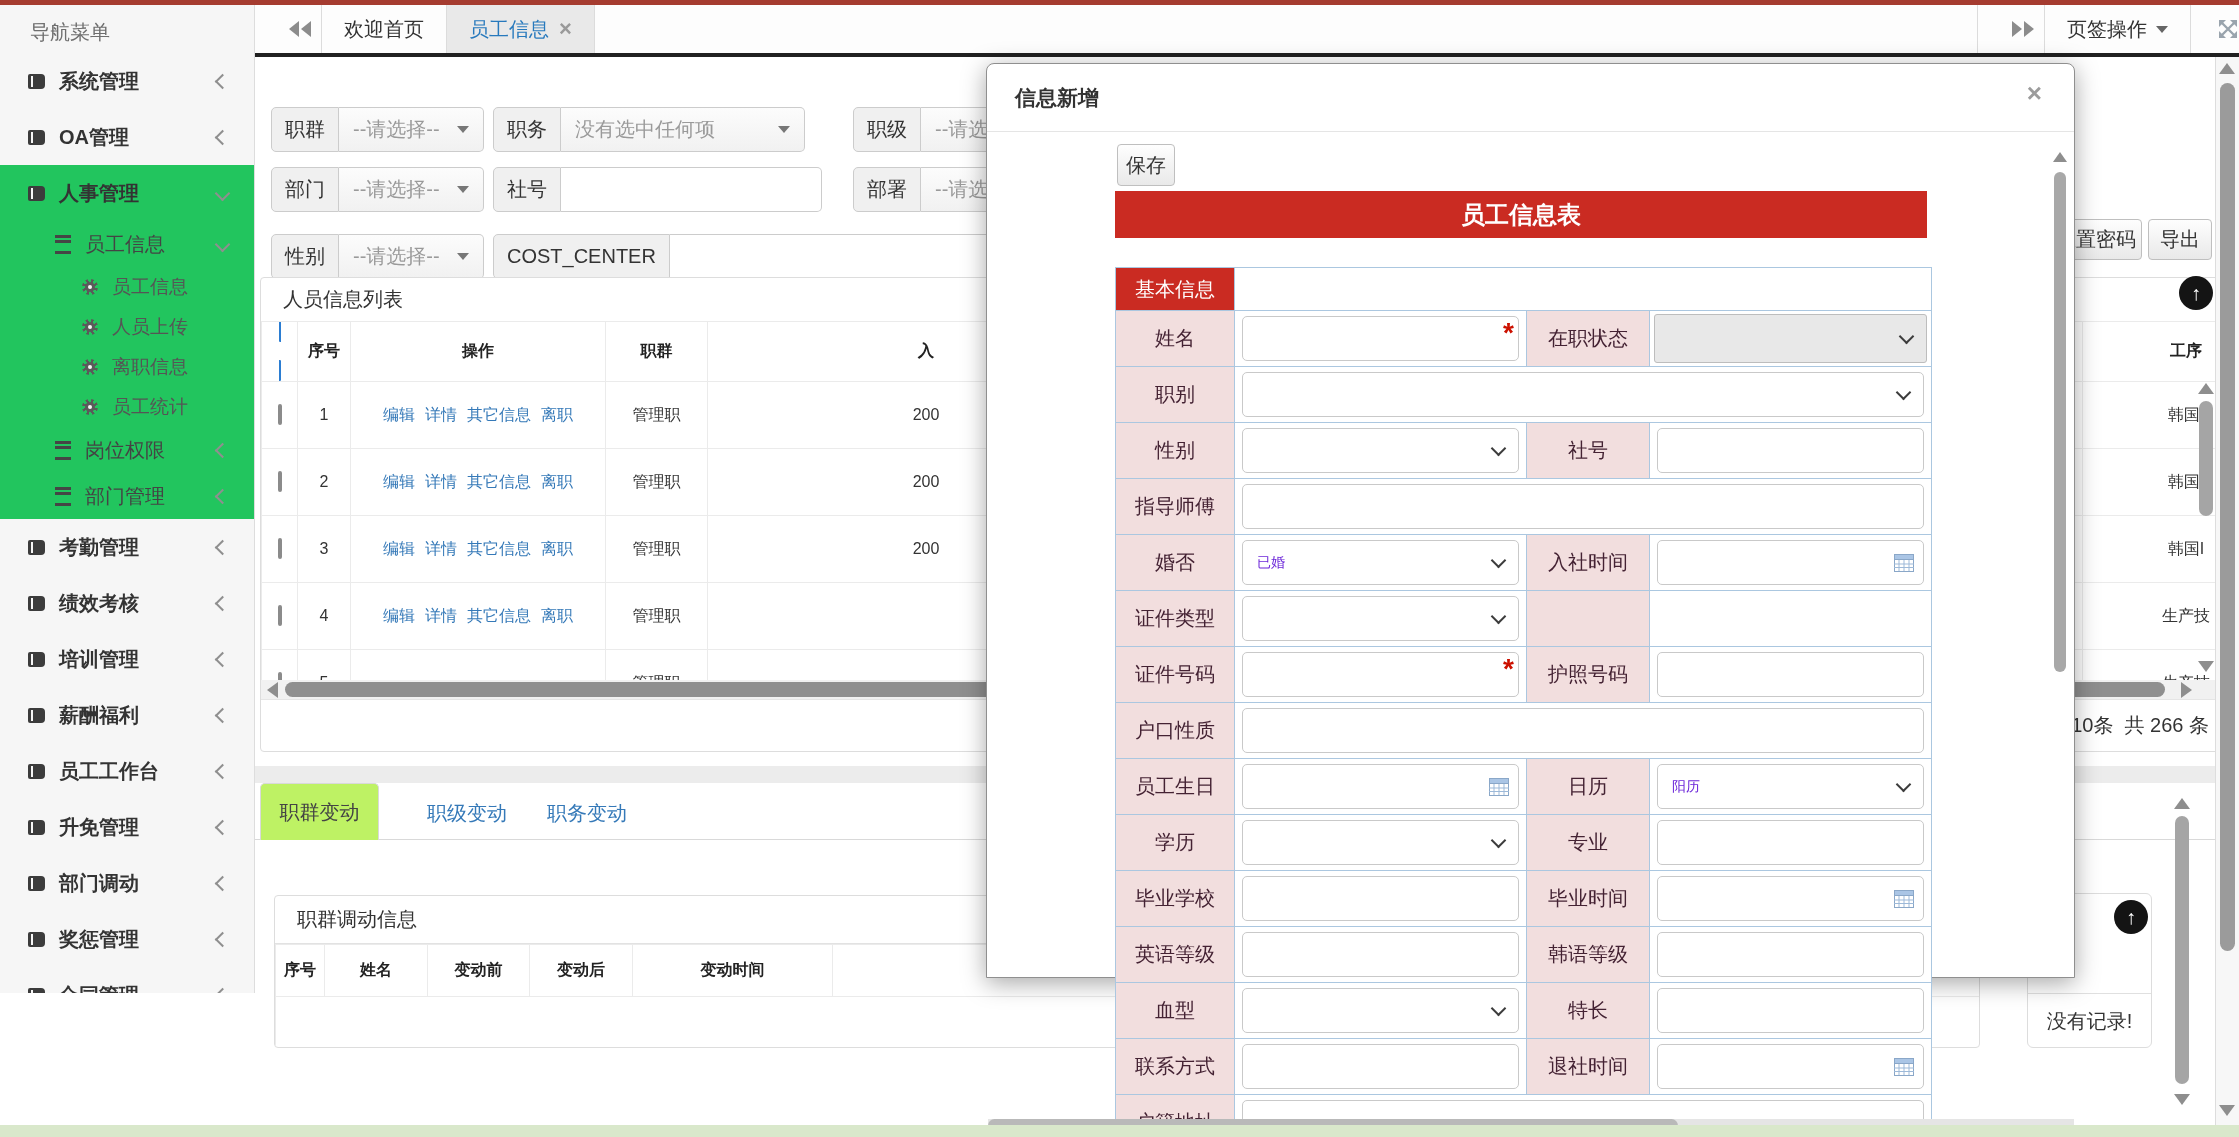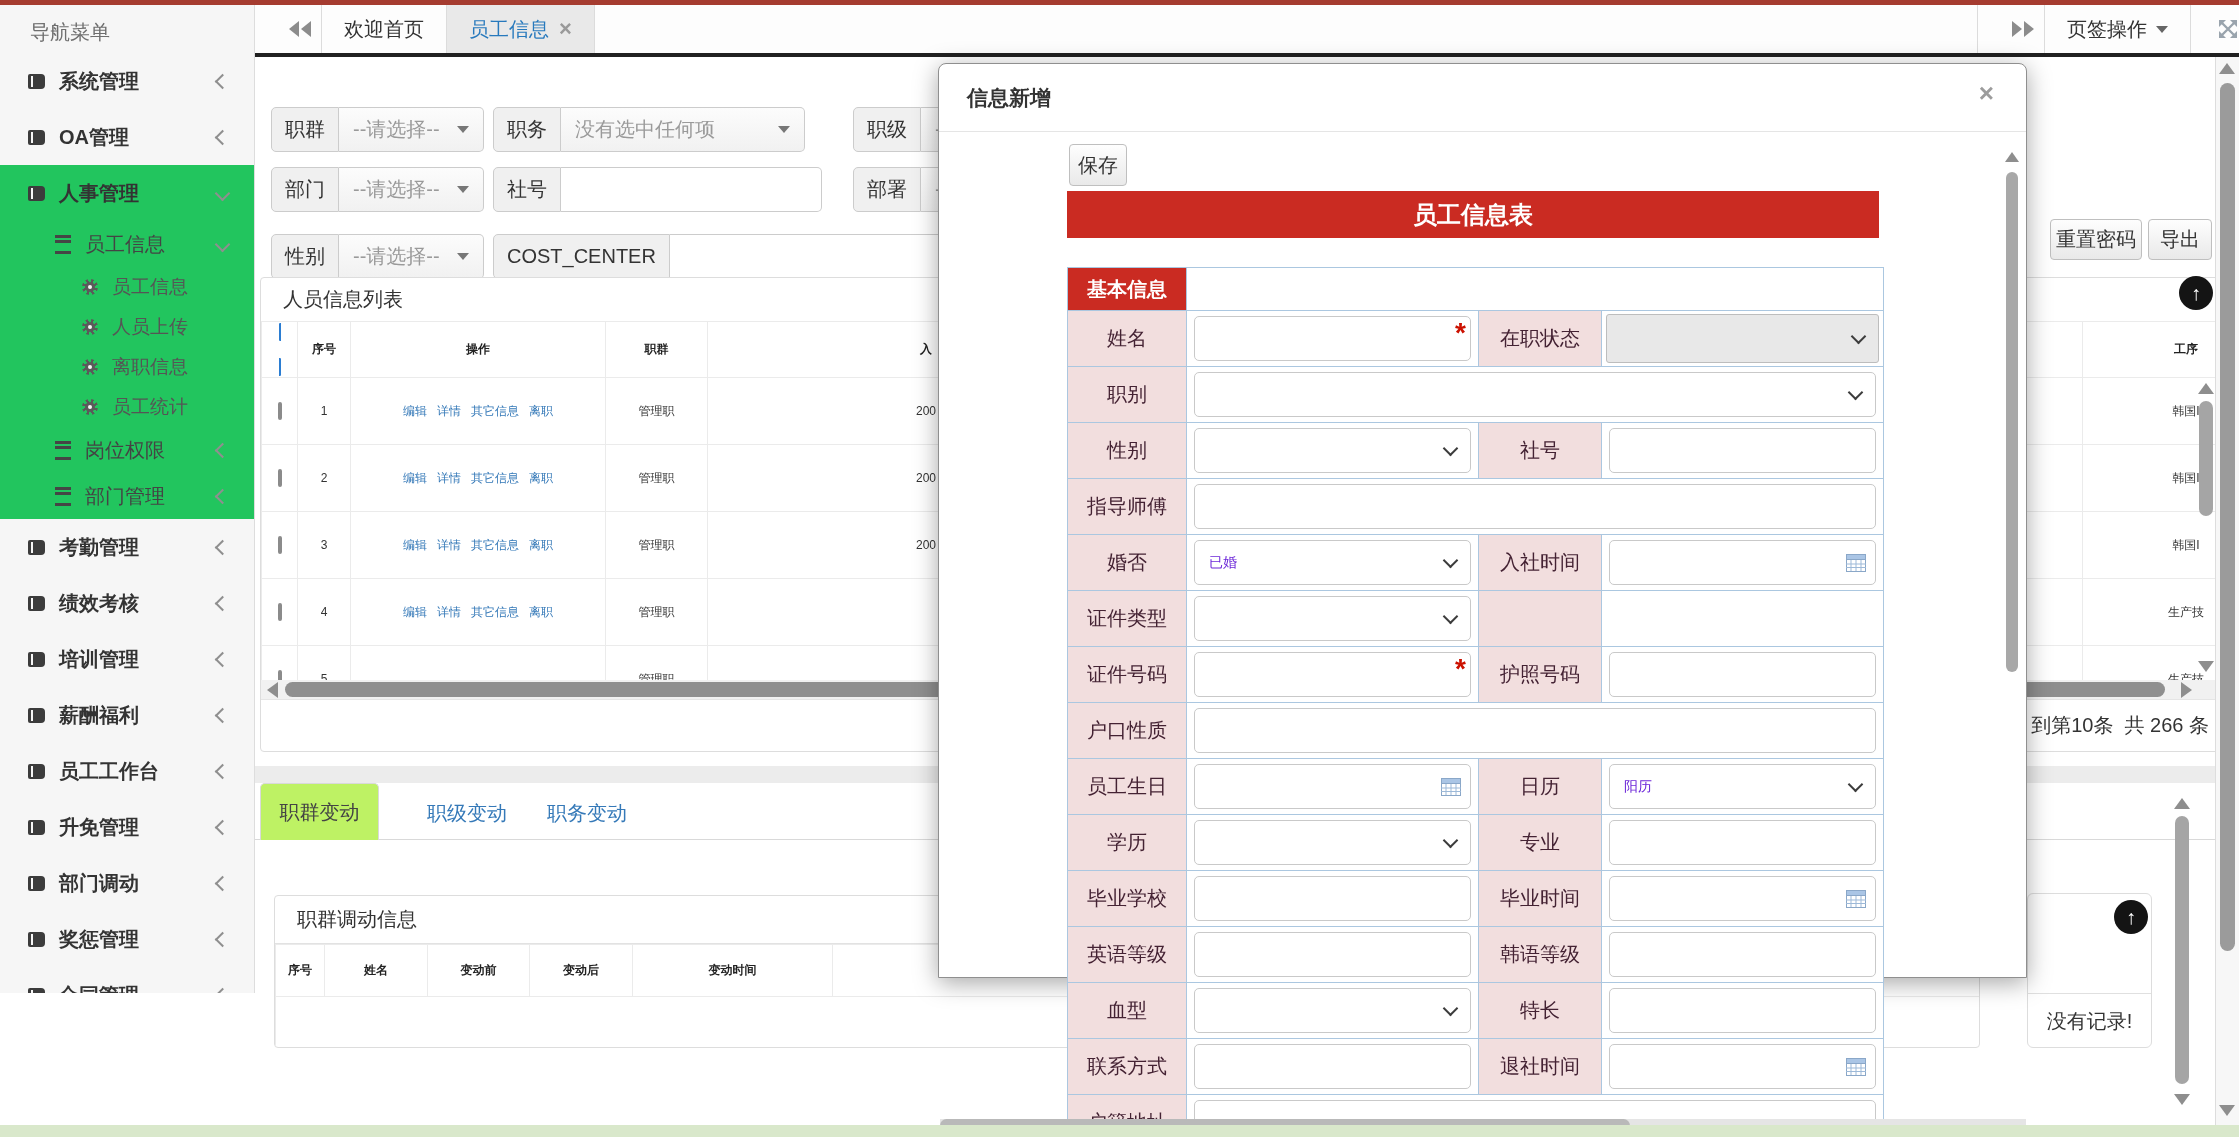--- a/index.html
+++ b/index.html
@@ -44,50 +44,50 @@
   .flabel{background:#f0f0f0;border:1px solid #ccc;border-radius:5px 0 0 5px;display:flex;align-items:center;padding:0 13px;color:#333}
   .fselect{background:linear-gradient(#fcfcfc,#f1f1f1);border:1px solid #ccc;border-left:none;border-radius:0 5px 5px 0;display:flex;align-items:center;padding:0 14px;color:#9a9a9a;cursor:pointer}
   .fselect .caret-dn{margin-left:auto;border-top-color:#777}
   .finput{border:1px solid #ccc;border-left:none;border-radius:0 5px 5px 0;background:#fff;outline:none;font-size:19px;padding:0 10px}
   
   .btn{display:inline-flex;align-items:center;justify-content:center;background:linear-gradient(#fefefe,#e9e9e9);border:1px solid #bfbfbf;border-radius:4px;color:#333;cursor:pointer;font-size:20px}
   
   .panel{background:#fff;border:1px solid #ddd;border-radius:4px}
   .panel-title{height:43px;display:flex;align-items:center;padding-left:22px;font-size:20px;color:#333}
   table.grid{border-collapse:collapse;table-layout:fixed}
-  table.grid th,table.grid td{border:1px solid #ebebeb;text-align:center;font-size:12px;overflow:hidden;white-space:nowrap}
+  table.grid th,table.grid td{border:1px solid #ebebeb;text-align:center;font-size:16px;overflow:hidden;white-space:nowrap}
   table.grid th{font-weight:bold;color:#222}
   a.lnk{color:#3579b8;text-decoration:none;margin:0 5px;cursor:pointer}
   .cb{width:21px;height:21px;border:2px solid #8b8b8b;border-radius:4px;background:#fff;margin:0 auto;cursor:pointer}
   .cb.checked{background:#2b7dd2;border-color:#2b7dd2;position:relative}
   .cb.checked::after{content:"✓";color:#fff;font-size:16px;line-height:21px;display:block;text-align:center}
   .top-circle{width:34px;height:34px;border-radius:50%;background:#141414;color:#fff;text-align:center;line-height:34px;font-size:20px;font-weight:bold;cursor:pointer}
   .top-circle::after{content:"↑"}
   
   .sb-track-h{background:#f1f1f1;border-bottom:1px solid #e5e5e5}
   .thumb-h{background:#8f8f8f;border-radius:8px}
   .tri-up{width:0;height:0;border-left:8px solid transparent;border-right:8px solid transparent;border-bottom:11px solid #8e8e8e}
   .tri-dn{width:0;height:0;border-left:8px solid transparent;border-right:8px solid transparent;border-top:11px solid #8e8e8e}
   .tri-rt{width:0;height:0;border-top:8px solid transparent;border-bottom:8px solid transparent;border-left:11px solid #8e8e8e}
   .tri-lt{width:0;height:0;border-top:8px solid transparent;border-bottom:8px solid transparent;border-right:11px solid #8e8e8e}
   .vthumb{background:#a5a5a5;border-radius:8px}
   
   .btab-active{background:#bef264;border:1px solid #d9d9d9;border-bottom:none;border-radius:5px 5px 0 0;display:flex;align-items:center;justify-content:center;color:#444;font-size:20px}
   .btab-link{color:#3579b8;font-size:20px;cursor:pointer}
   
-  .modal{left:938px;top:63px;width:1089px;height:915px;background:#fff;border:1px solid #8f8f8f;border-radius:8px 8px 0 0;box-shadow:0 5px 25px rgba(0,0,0,.35);z-index:10}
+  .modal{left:986px;top:63px;width:1089px;height:915px;background:#fff;border:1px solid #8f8f8f;border-radius:8px 8px 0 0;box-shadow:0 5px 25px rgba(0,0,0,.35);z-index:10}
   .modal-head{height:67px;border-bottom:1px solid #e5e5e5;position:relative}
   .modal-title{position:absolute;left:28px;top:20px;font-size:21px;font-weight:bold;color:#333}
   .modal-x{position:absolute;right:32px;top:14px;font-size:26px;color:#9c9c9c;font-weight:bold;cursor:pointer}
   .banner{position:absolute;left:128px;top:127px;width:812px;height:47px;background:#ca2b22;color:#fff;font-size:24px;font-weight:bold;display:flex;align-items:center;justify-content:center}
   .mform{position:absolute;left:128px;top:203px;width:815px;border:1px solid #abc7e0;background:#fff}
   .frow{display:flex;height:55px;border-top:1px solid #abc7e0}
   .frow.sec{height:42px;border-top:none}
   .flab{width:119px;background:#f2dede;border-right:1px solid #abc7e0;display:flex;align-items:center;justify-content:center;color:#423;font-size:20px;flex:none;box-sizing:border-box}
-  .flab.red{background:#ca2b22;color:#fff;font-weight:bold}
+  .flab.red{background:#ca2b22;color:#fff;font-weight:normal}
   .ff1{width:292px;position:relative;border-right:1px solid #abc7e0;flex:none;box-sizing:border-box}
   .flab2{width:123px;background:#f2dede;border-right:1px solid #abc7e0;display:flex;align-items:center;justify-content:center;color:#423;font-size:20px;flex:none;box-sizing:border-box}
   .ff2{width:281px;position:relative;flex:none;box-sizing:border-box}
   .ffull{width:696px;position:relative;flex:none;box-sizing:border-box}
   .minp{position:absolute;left:7px;right:7px;top:5px;bottom:5px;border:1px solid #c9c9c9;border-radius:5px;background:#fff;cursor:text}
   .msel{cursor:pointer}
   .schev{position:absolute;right:14px;top:50%;margin-top:-8px;width:9px;height:9px;border-right:2px solid #3c3c3c;border-bottom:2px solid #3c3c3c;transform:rotate(45deg)}
   .msel.dis{background:#e8e8e8;border-color:#bdbdbd;border-radius:3px;left:4px;right:4px;top:3px;bottom:3px}
   .mval{position:absolute;left:14px;top:0;bottom:0;display:flex;align-items:center;font-size:14px;color:#6d28d9}
   .req{position:absolute;right:12px;top:6px;color:#cc1100;font-size:28px;font-weight:bold}

